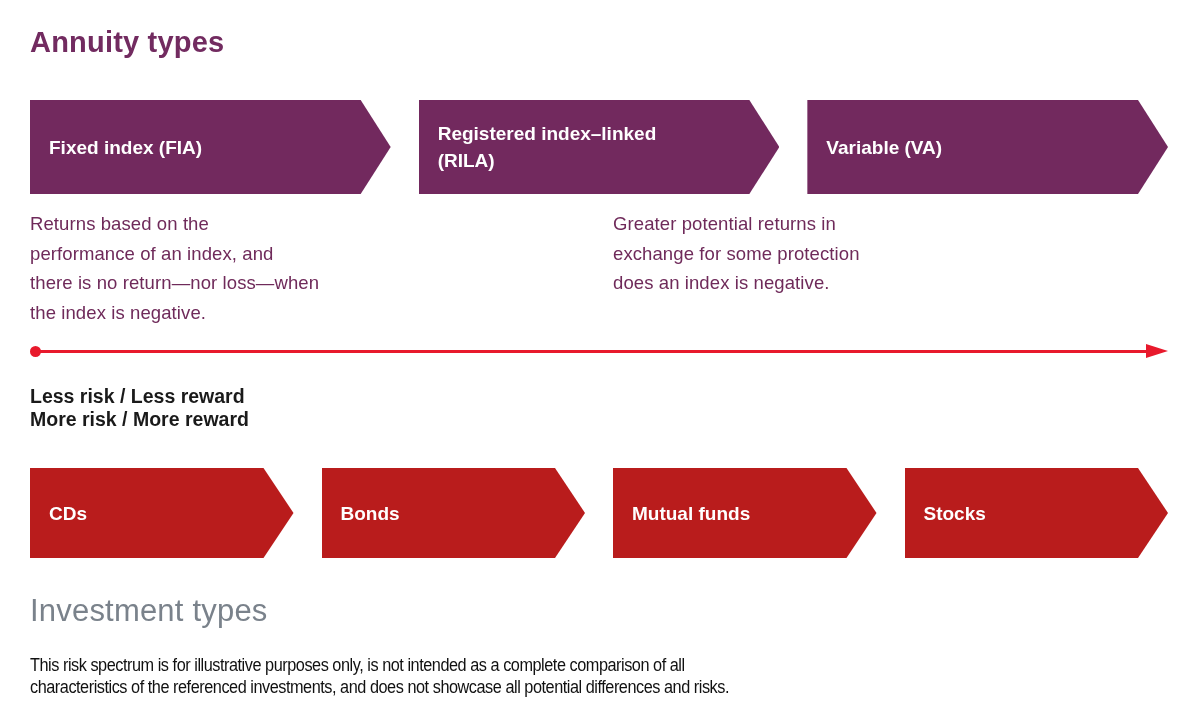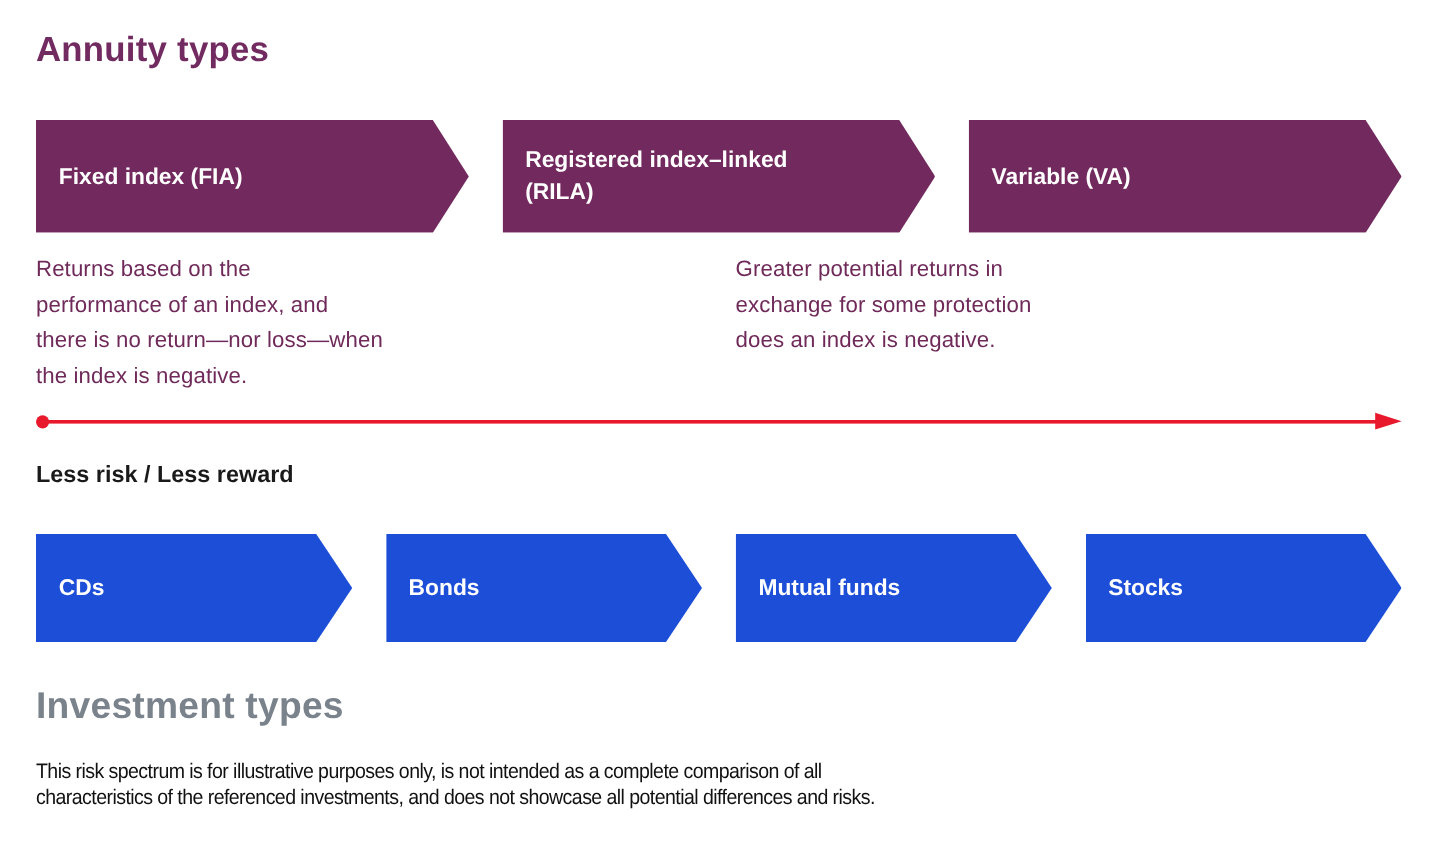--- a/index.html
+++ b/index.html
@@ -22,39 +22,39 @@
   .annuity-title {
     margin: 0;
     font-size: 29px;
     font-weight: bold;
     color: #722B60;
     letter-spacing: 0.2px;
   }
   .investment-title {
     margin: 35px 0 0 0;
     font-size: 31px;
-    font-weight: bold;
+    font-weight: normal;
     color: #7A828B;
     letter-spacing: 0.2px;
   }
   
   .arrow-row {
     display: flex;
     gap: 28px;
   }
   .purple-row { margin-top: 41px; }
   .gray-row   { margin-top: 37px; }
   .arrow {
     flex: 1 1 0;
     display: flex;
     align-items: center;
     clip-path: polygon(0 0, calc(100% - 30px) 0, 100% 50%, calc(100% - 30px) 100%, 0 100%);
   }
   .purple-row .arrow { height: 94px; background: #72295E; }
-  .gray-row .arrow   { height: 90px; background: #1d4ed8; }
+  .gray-row .arrow   { height: 90px; background: #b91c1c; }
   .arrow-label {
     color: #ffffff;
     font-weight: bold;
     font-size: 19px;
     line-height: 27px;
     padding-left: 19px;
     padding-right: 40px;
     white-space: pre-line;
   }
   
@@ -160,20 +160,21 @@
   </div>
 
   <div class="spectrum-line">
     <span class="spectrum-dot"></span>
     <span class="spectrum-shaft"></span>
     <span class="spectrum-head"></span>
   </div>
 
   <div class="spectrum-labels">
     <span>Less risk / Less reward</span>
+    <span>More risk / More reward</span>
   </div>
 
   <div class="arrow-row gray-row">
     <div class="arrow">
       <span class="arrow-label">CDs</span>
     </div>
     <div class="arrow">
       <span class="arrow-label">Bonds</span>
     </div>
     <div class="arrow">

